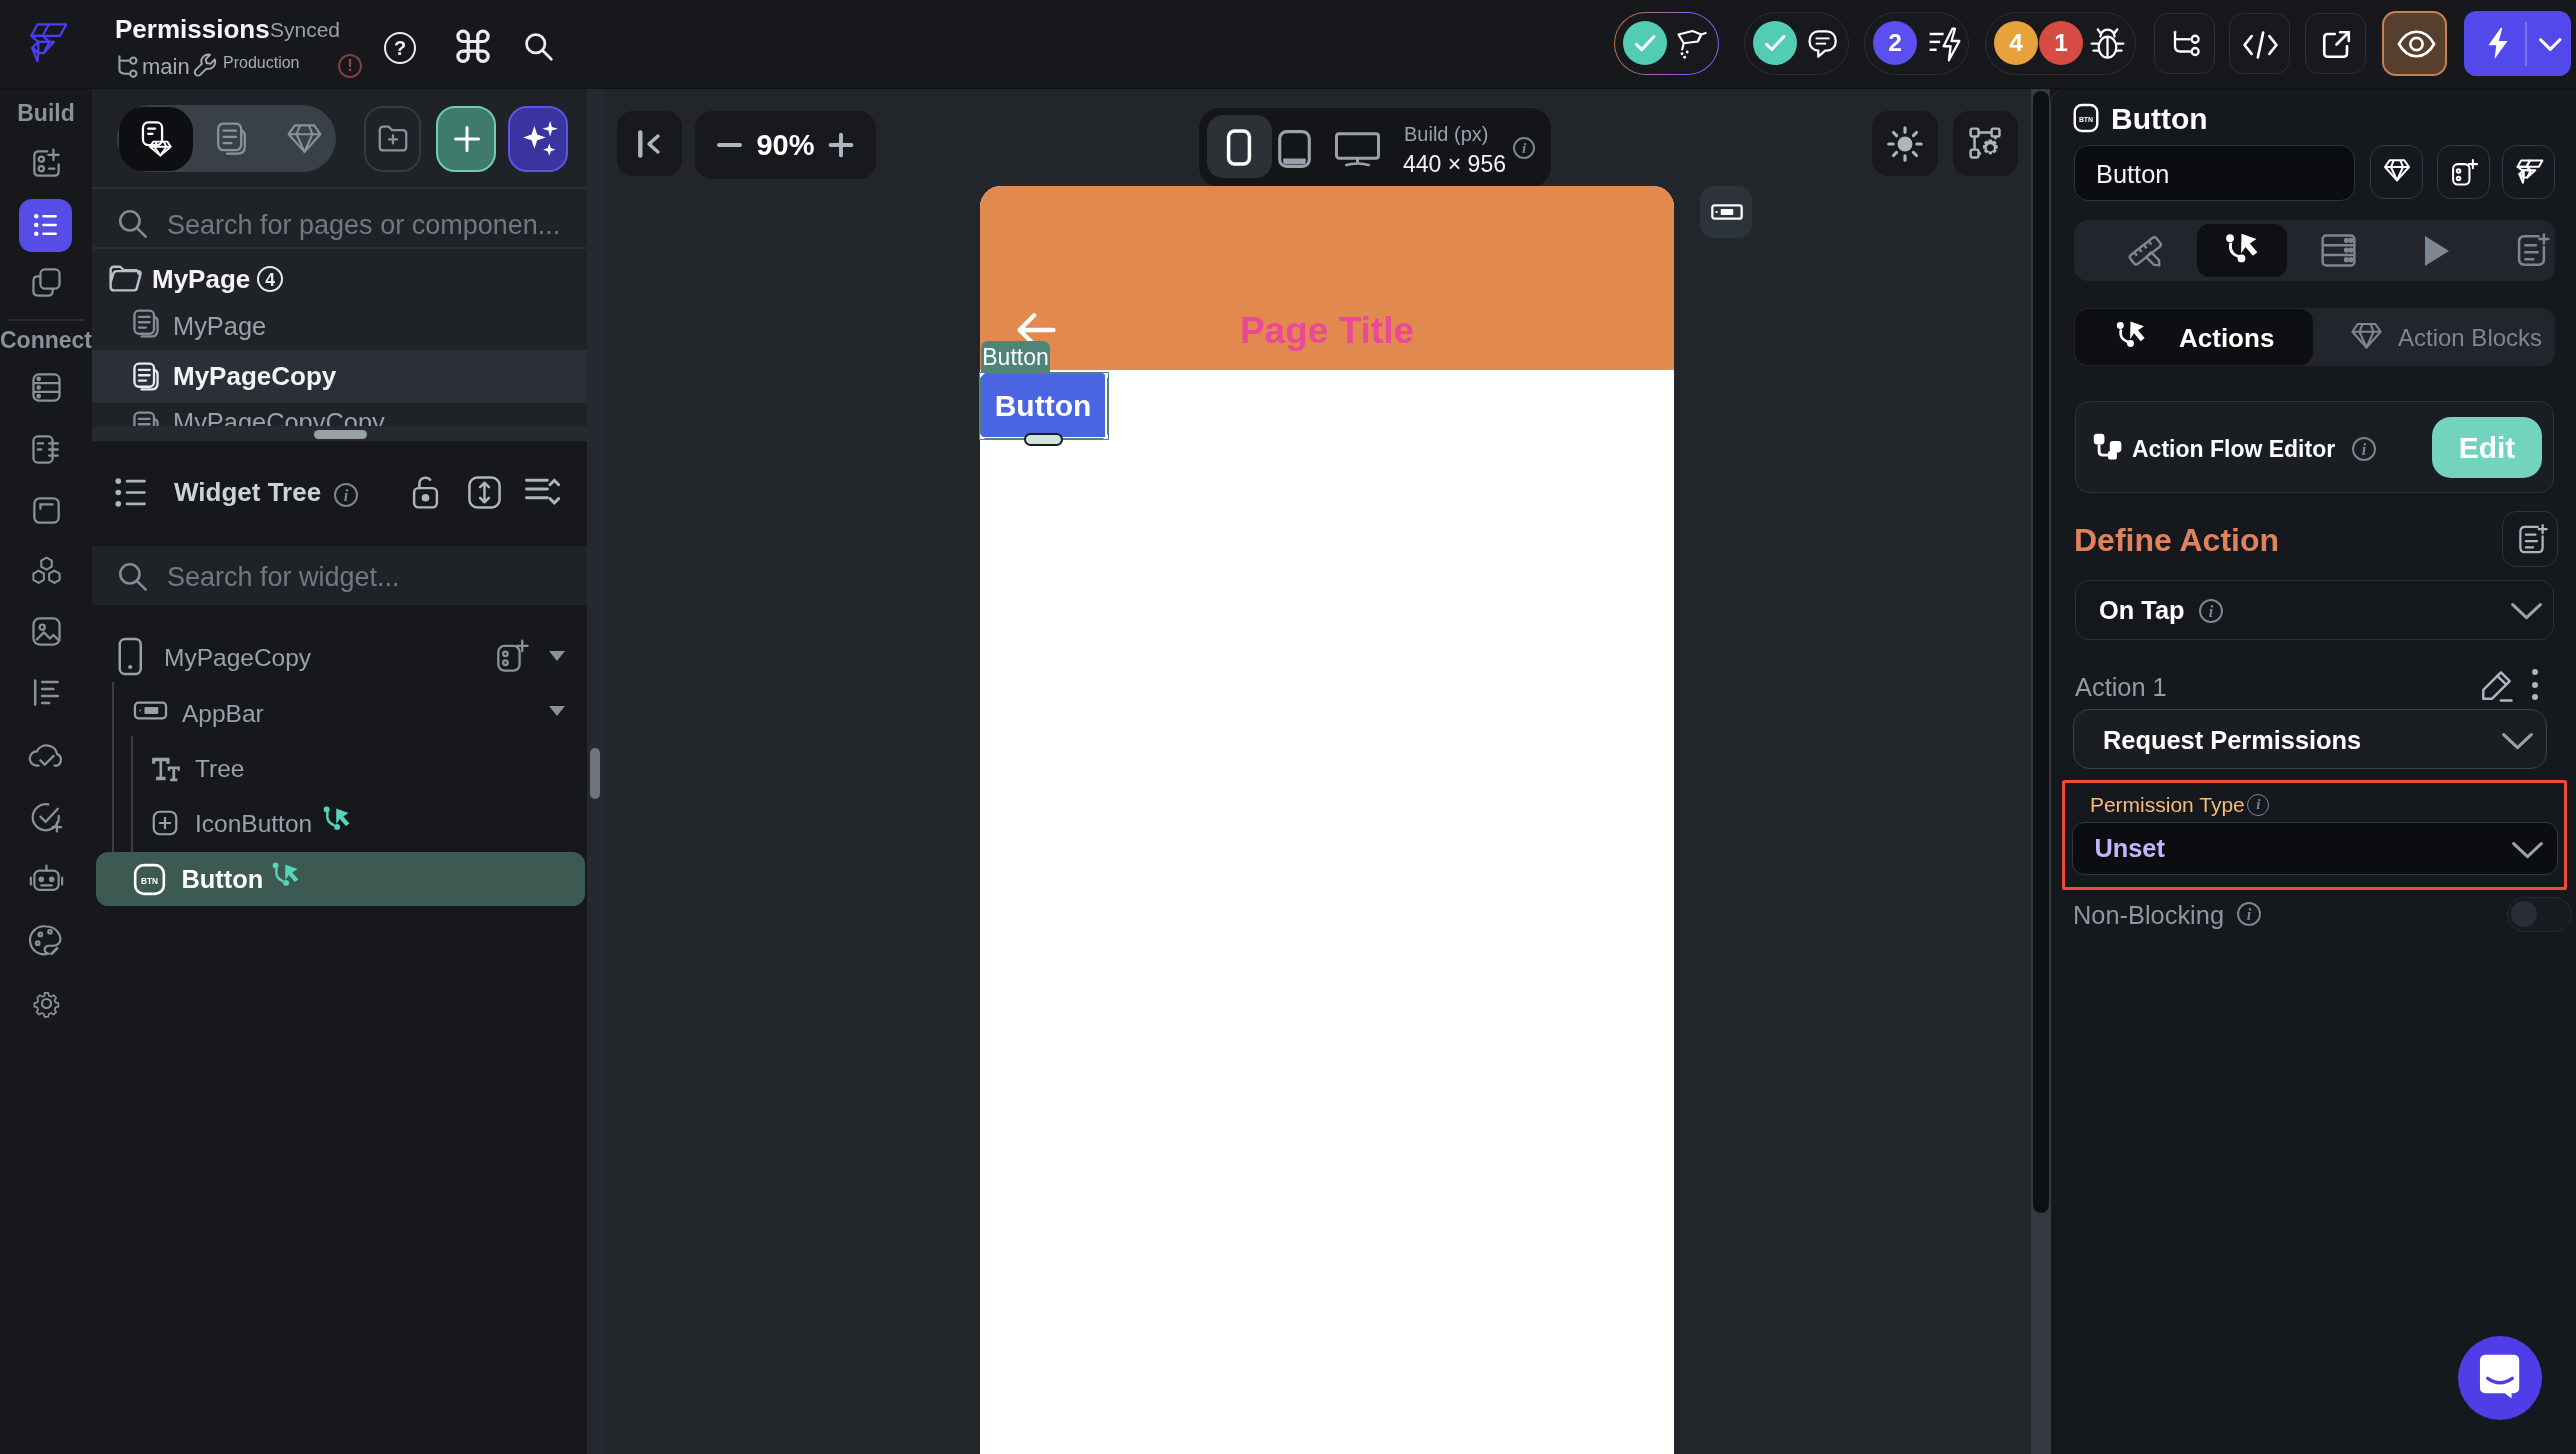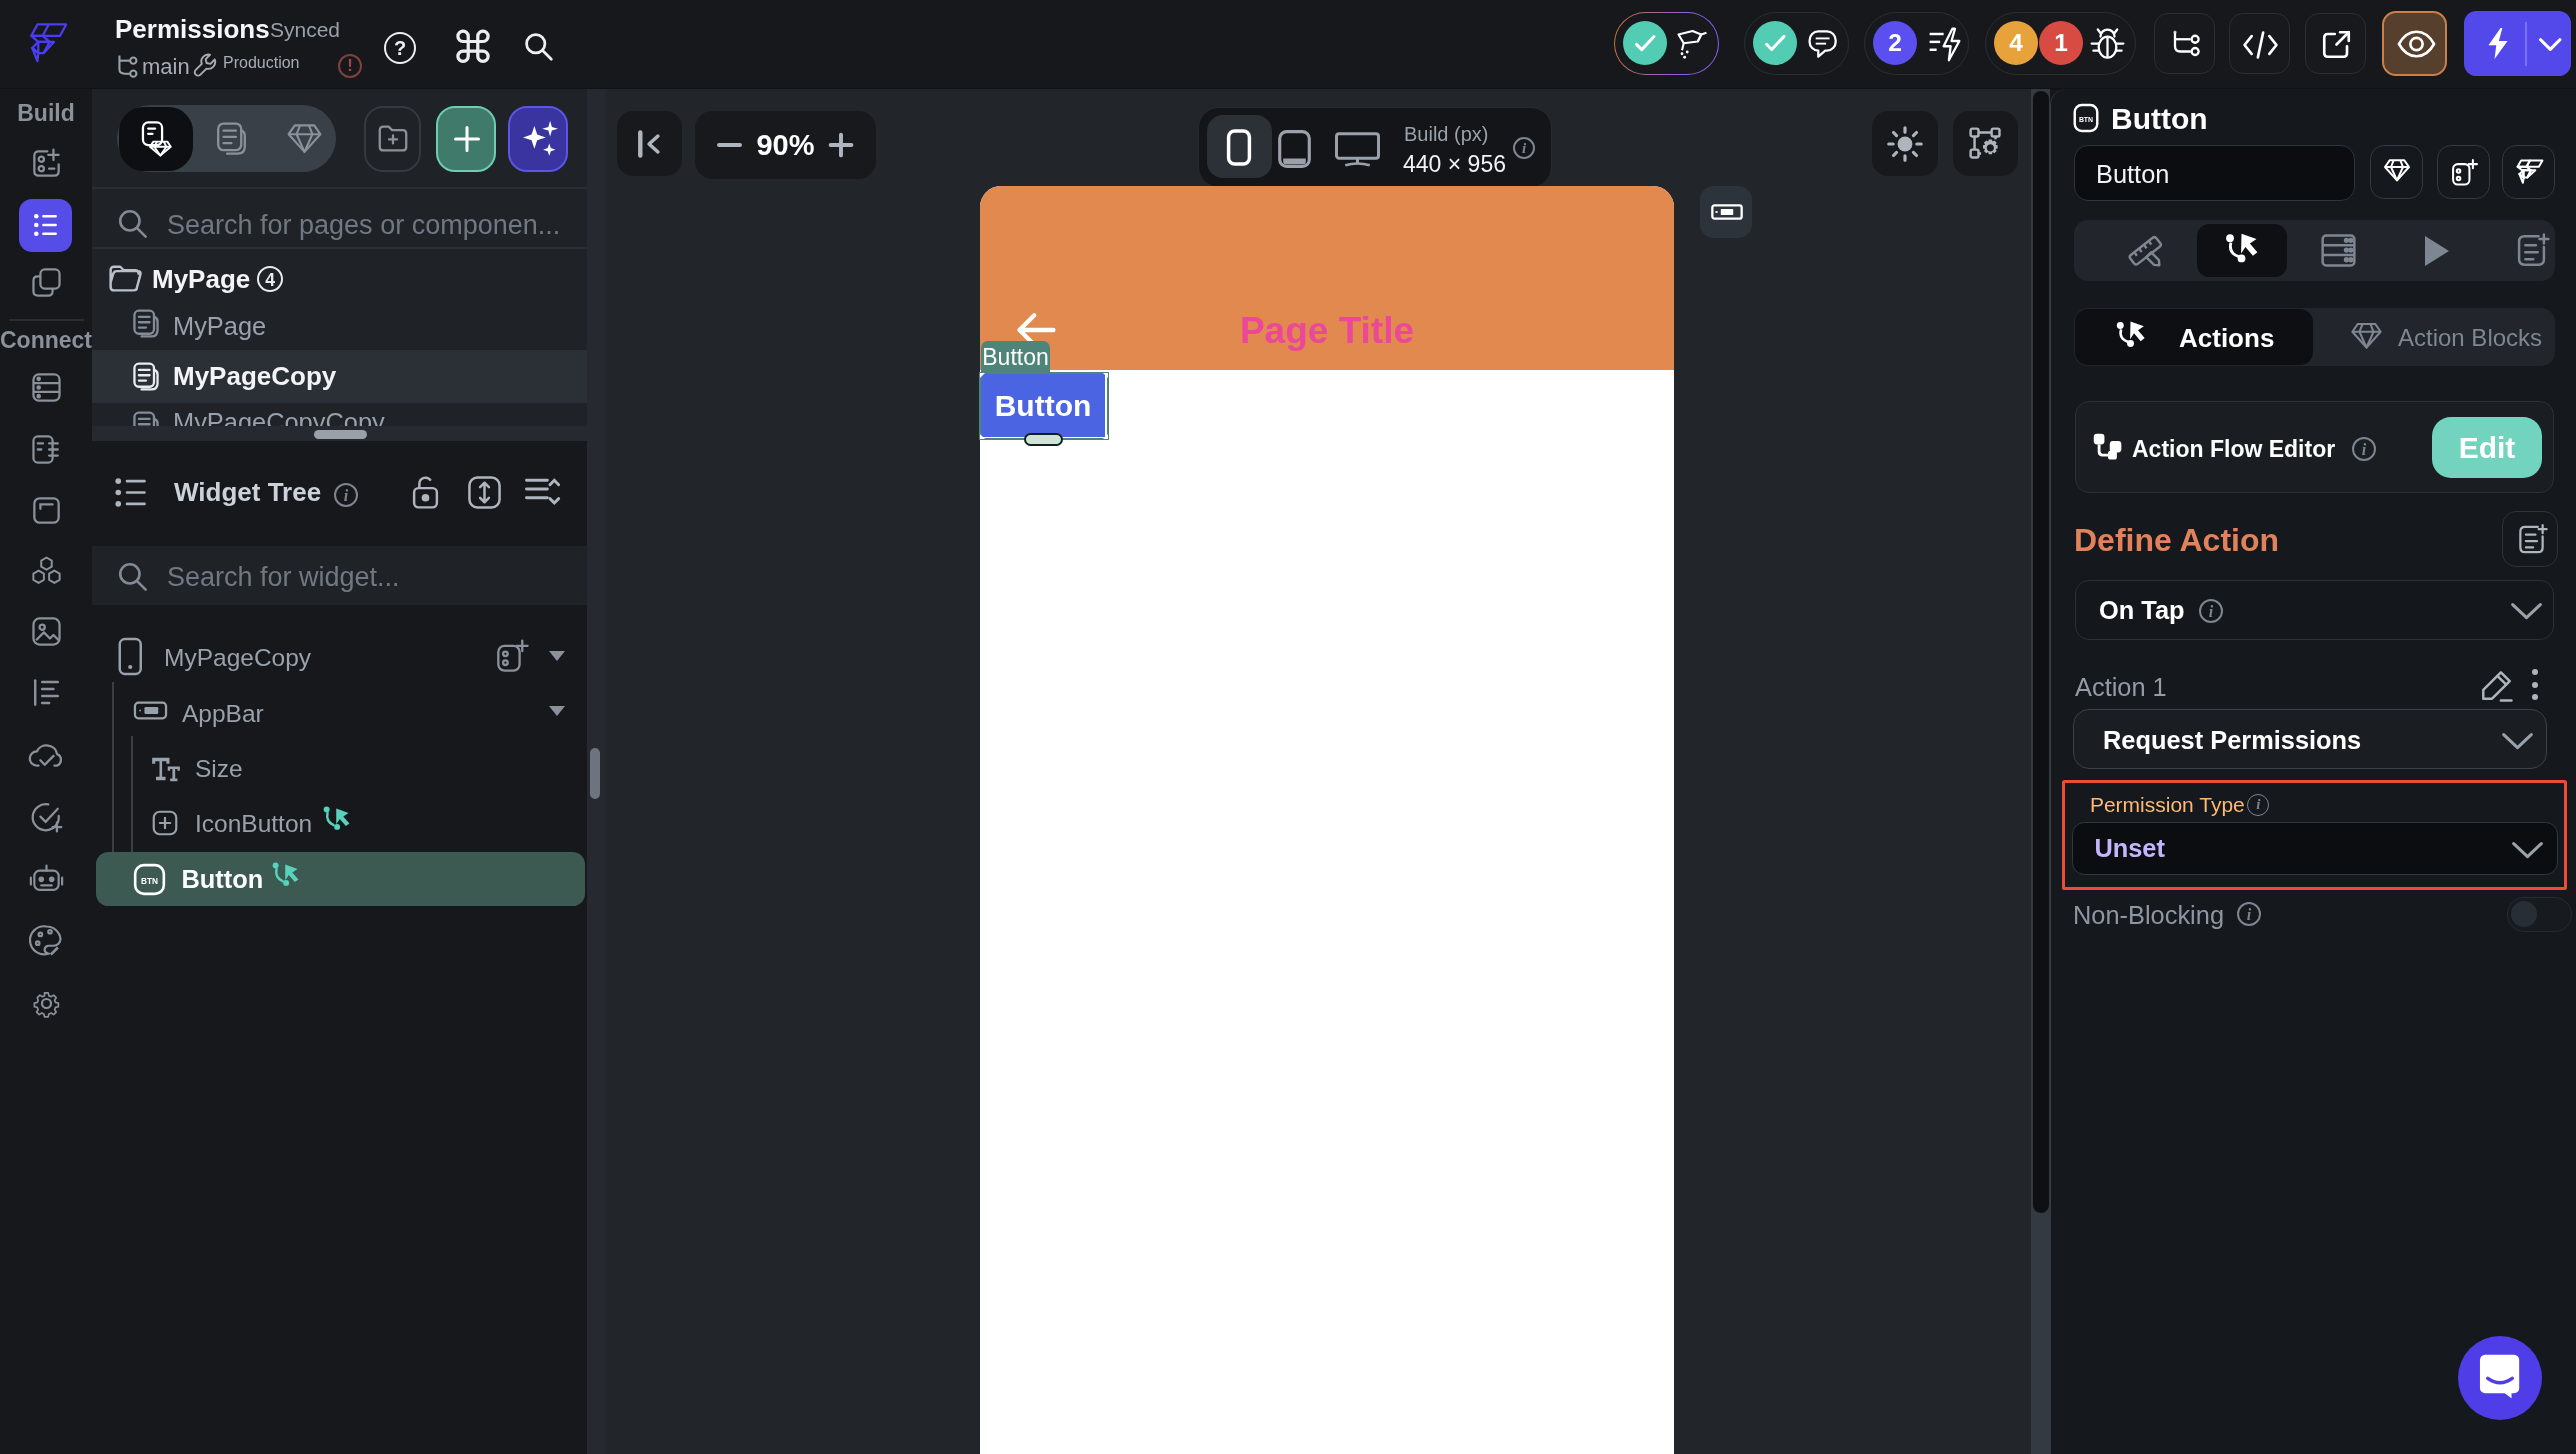--- a/index.html
+++ b/index.html
@@ -468,21 +468,21 @@
       </svg>
       <div class="abs" style="left:90px;top:95px;font-size:24.5px;color:#99a1ab;">AppBar</div>
       <div class="abs" style="left:457px;top:101px;width:0;height:0;border-left:8.8px solid transparent;border-right:8.8px solid transparent;border-top:10.5px solid #8a919b;"></div>
 
       <svg class="abs" style="left:58px;top:151px;" width="32" height="26" viewBox="0 0 36 30">
         <g fill="#99a1ab">
           <path d="M2 2 h20 v7 h-3.6 V6 H13.5 v18 h4 v4 H6.5 v-4 h4 V6 H5.6 v3 H2 Z"></path>
           <path d="M20 12 h14 v5 h-2.8 v-2 h-2.6 v11 h2.6 v3 H22.8 v-3 h2.6 V15 h-2.6 v2 H20 Z"></path>
         </g>
       </svg>
-      <div class="abs" style="left:103px;top:150px;font-size:24.5px;color:#99a1ab;">Size</div>
+      <div class="abs" style="left:103px;top:150px;font-size:24.5px;color:#99a1ab;">Tree</div>
 
       <svg class="abs" style="left:60px;top:205px;" width="26" height="26" viewBox="0 0 30 30">
         <rect x="2" y="2" width="26" height="26" rx="7" fill="none" stroke="#99a1ab" stroke-width="2.5"></rect>
         <path d="M15 9 v12 M9 15 h12" stroke="#99a1ab" stroke-width="2.5" stroke-linecap="round"></path>
       </svg>
       <div class="abs" style="left:103px;top:205px;font-size:24.5px;color:#99a1ab;">IconButton</div>
 
       <svg class="abs" style="left:230px;top:200px;" width="32" height="35" viewBox="0 0 36 40">
         <g fill="none" stroke="#57d3bc" stroke-width="2.8" stroke-linecap="round">
           <circle cx="5" cy="5" r="3.4" fill="#57d3bc" stroke="none"></circle>

